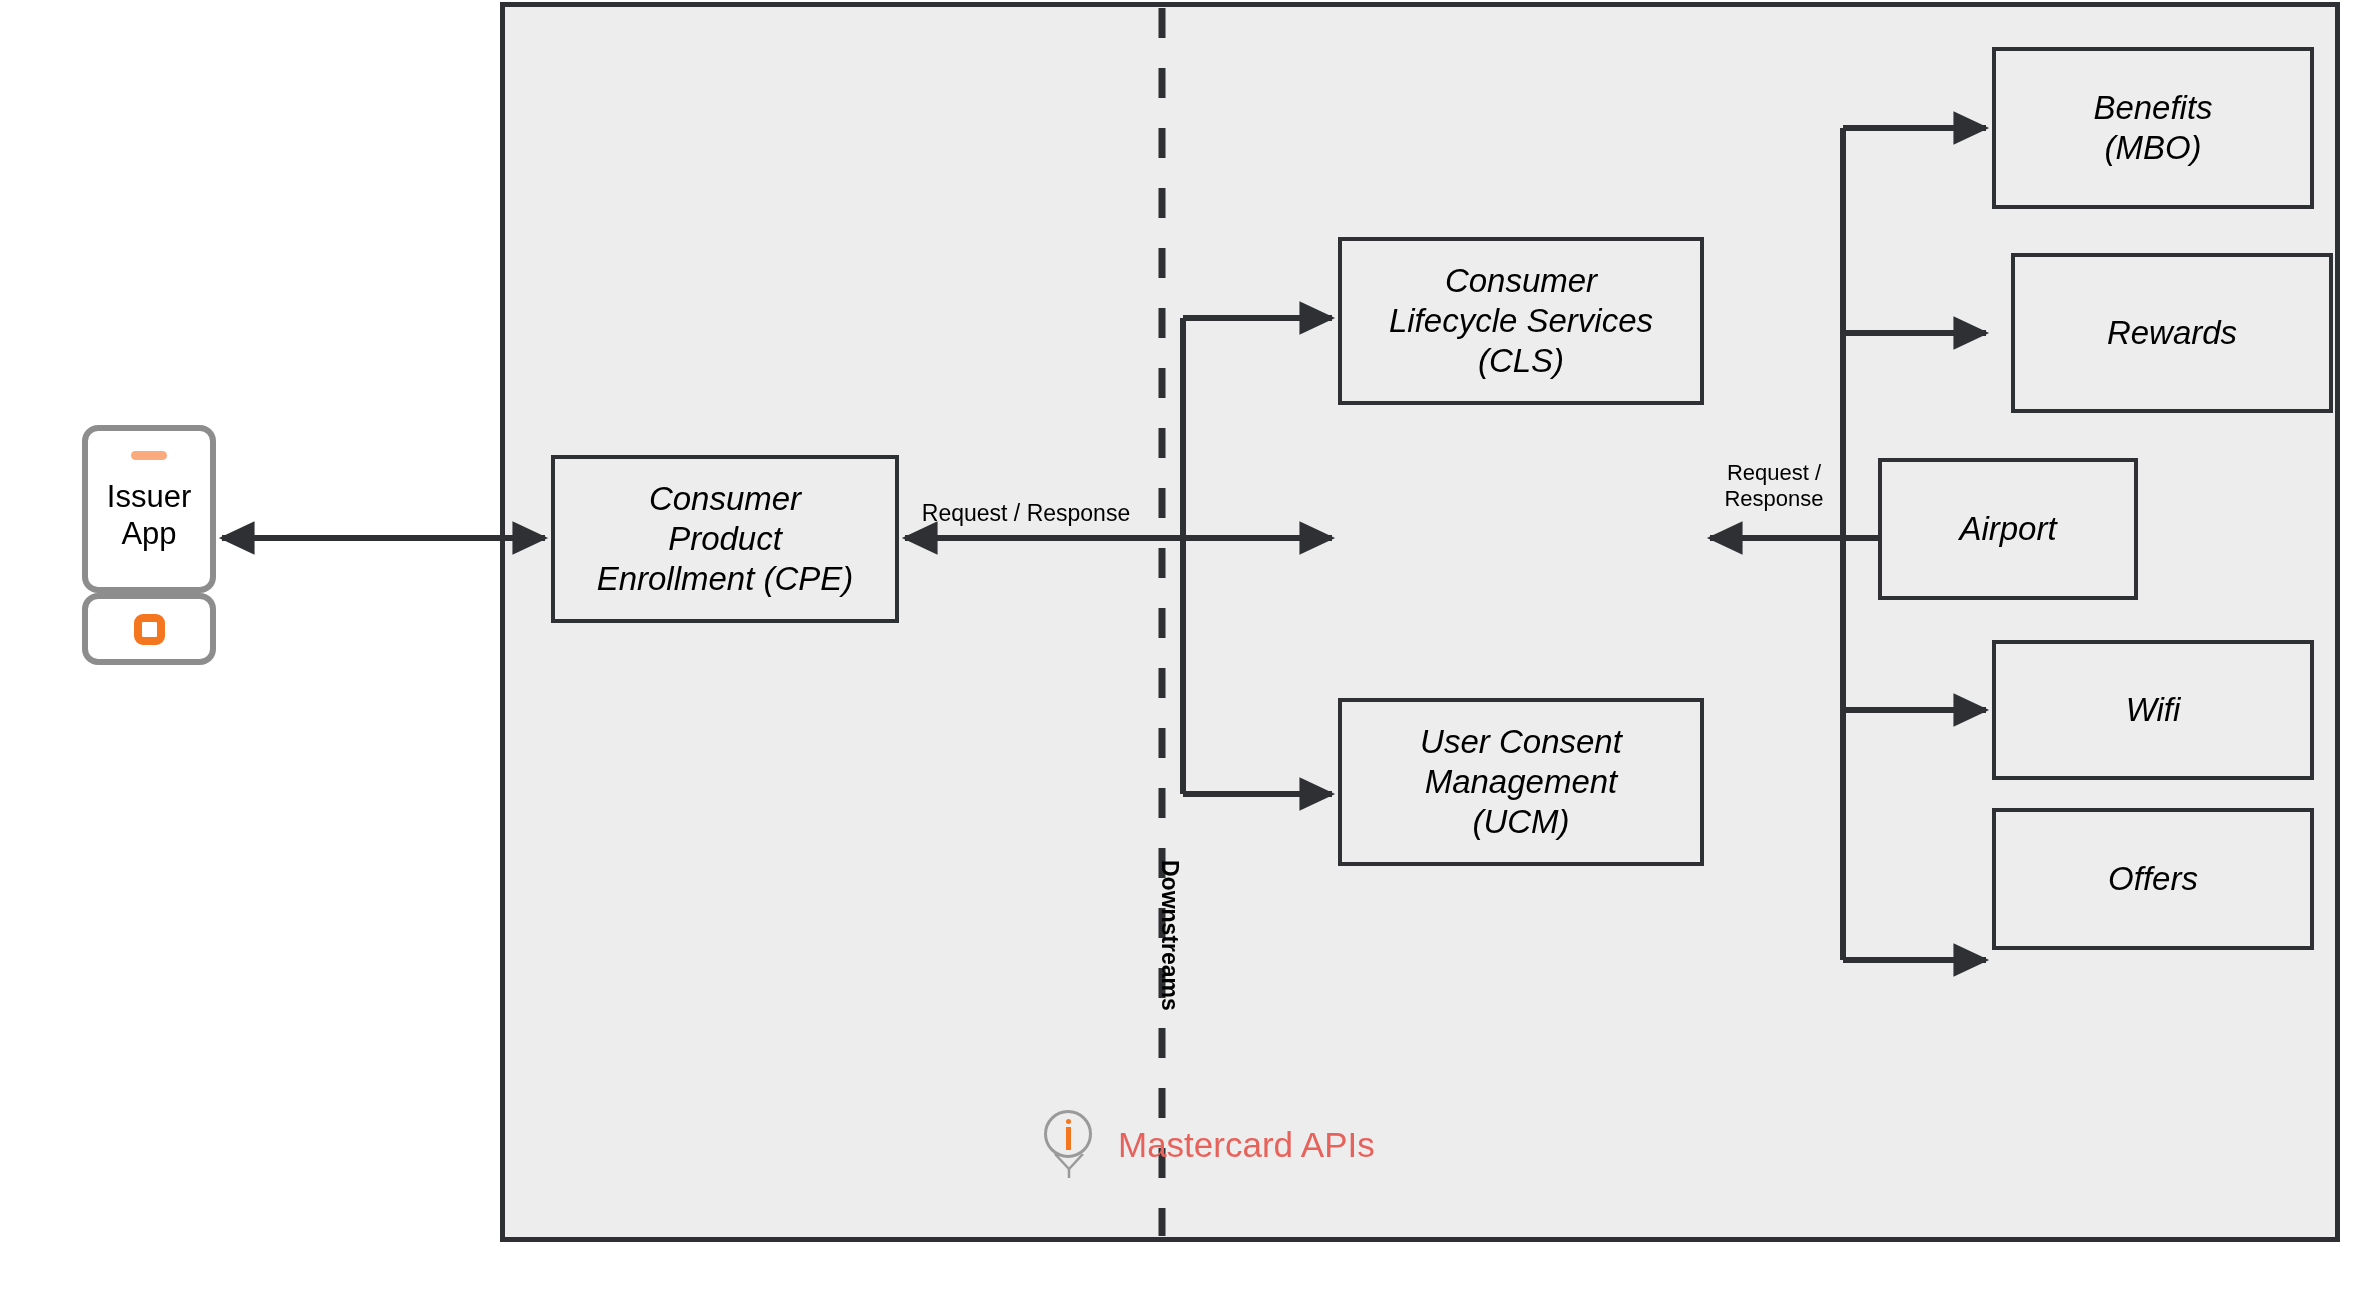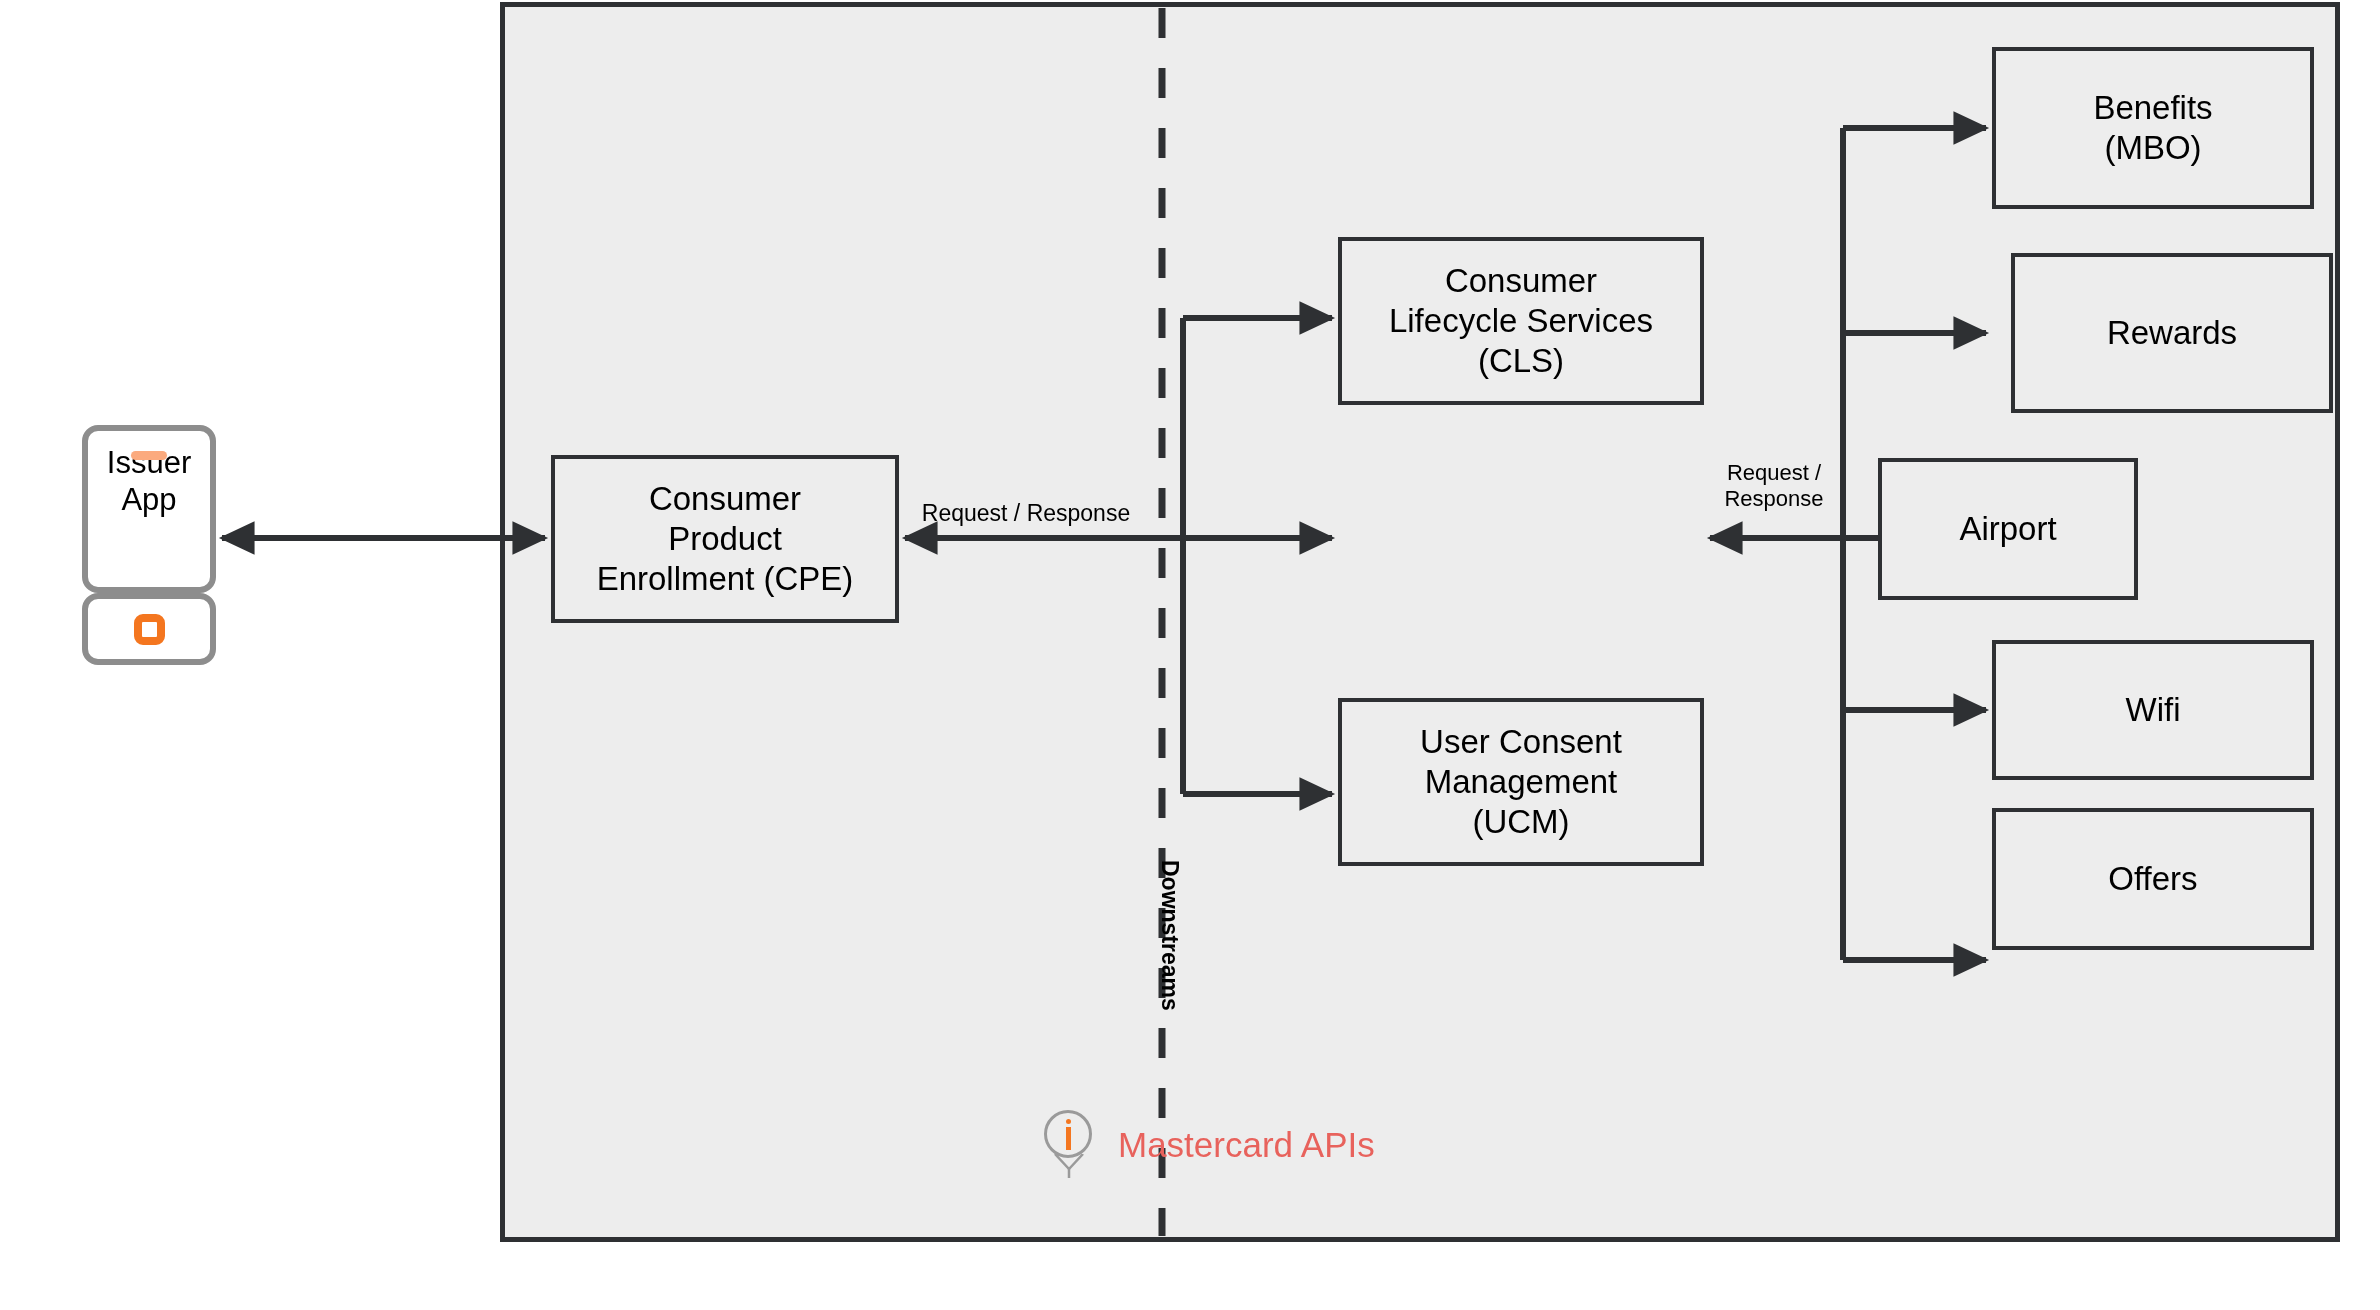--- a/index.html
+++ b/index.html
@@ -59,20 +59,21 @@
     justify-content: center;
     text-align: center;
     z-index: 3;
     color: #000000;
     line-height: 1.22;
     padding: 4px 10px;
   }
   .node-box .node-label {
     white-space: pre-line;
     font-size: 33px;
+    font-style: italic;
   }
 
   
   #node-cpe      { left: 551px;  top: 455px; width: 348px;  height: 168px; }
   #node-cls      { left: 1338px; top: 237px; width: 366px;  height: 168px; }
   #node-lde      { left: 1338px; top: 455px; width: 366px;  height: 168px; }
   #node-ucm      { left: 1338px; top: 698px; width: 366px;  height: 168px; }
 
   #node-benefits { left: 1992px; top: 47px;  width: 322px;  height: 162px; }
   #node-rewards  { left: 1992px; top: 253px; width: 322px;  height: 160px; margin-left: 19px; }
@@ -92,21 +93,21 @@
   .phone-screen {
     position: absolute;
     left: 0; top: 0;
     width: 134px;
     height: 168px;
     background: #ffffff;
     border: 6px solid #8d8d8d;
     border-radius: 16px;
     box-sizing: border-box;
     display: flex;
-    align-items: flex-start;
+    align-items: center;
     justify-content: center;
   }
   .phone-speaker {
     position: absolute;
     left: 50%;
     top: 20px;
     transform: translateX(-50%);
     width: 36px;
     height: 9px;
     border-radius: 5px;

